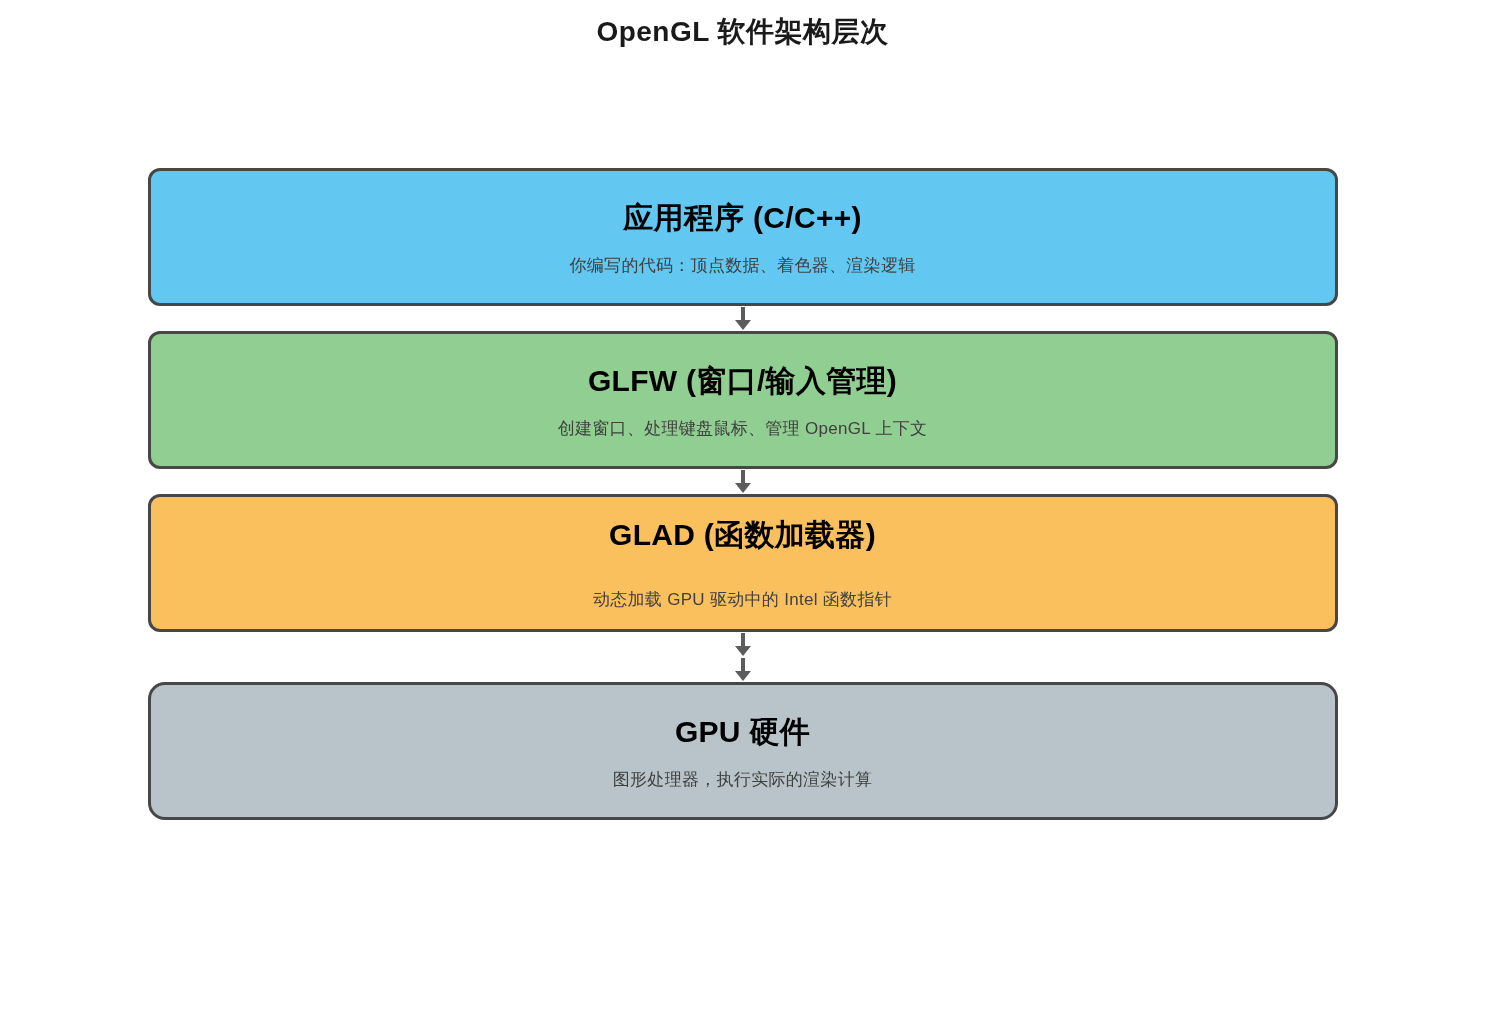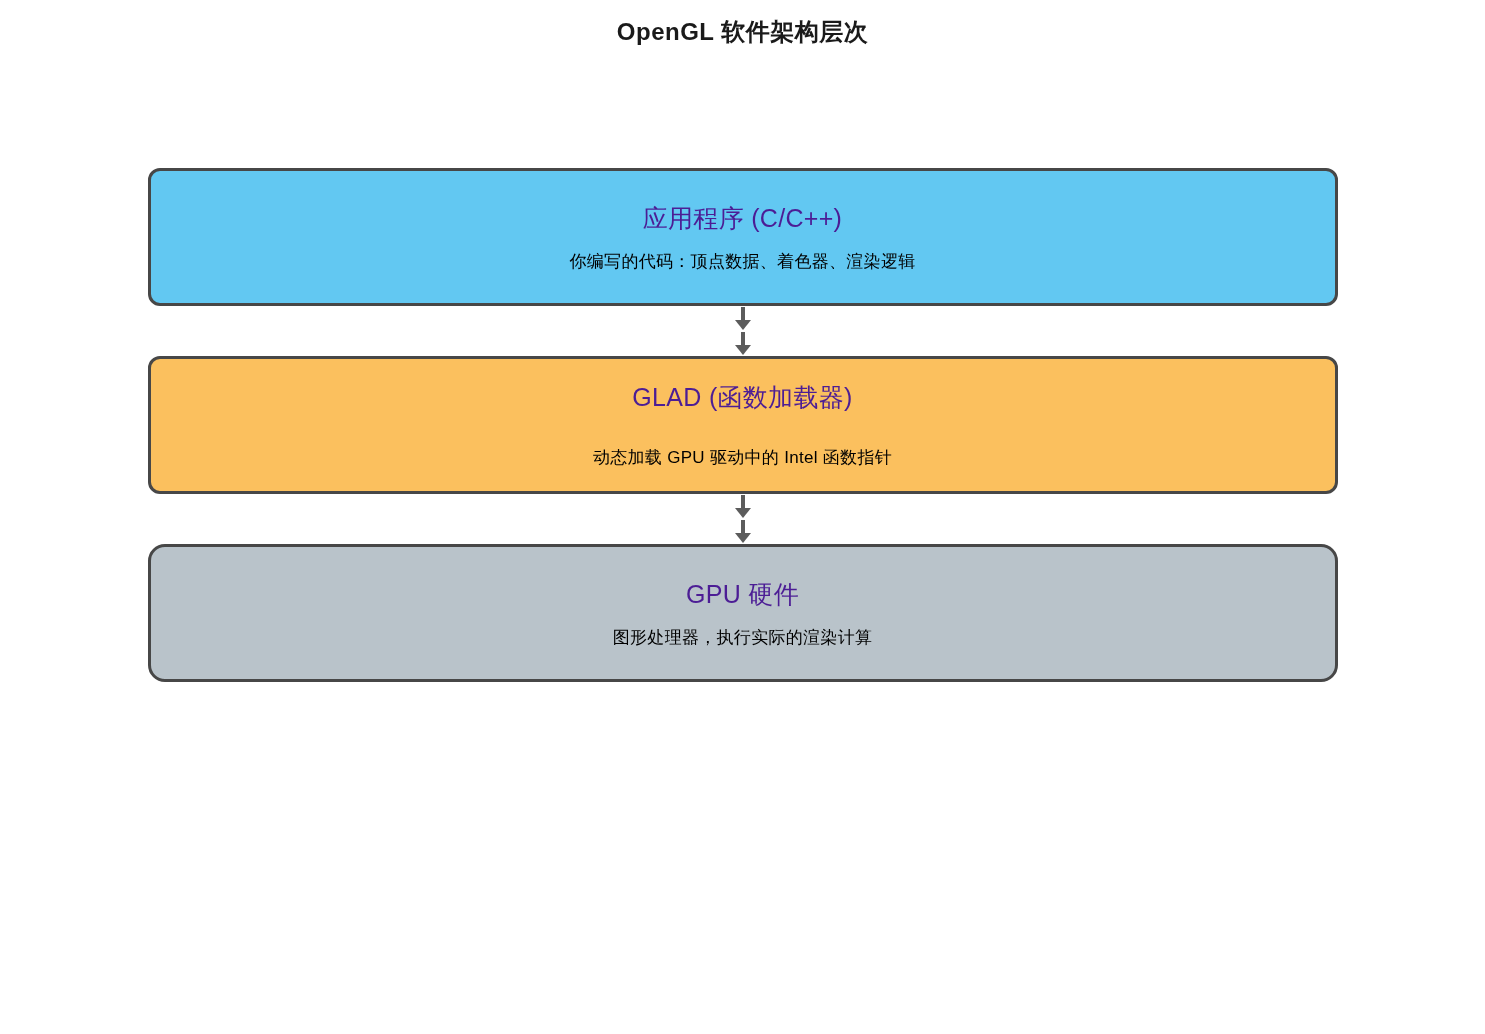--- a/index.html
+++ b/index.html
@@ -11,21 +11,21 @@
     overflow: hidden;
   }
   .page {
     position: relative;
     width: 1485px;
     height: 1034px;
   }
   .diagram-title {
     margin-top: 11px;
     text-align: center;
-    font-size: 24px;
+    font-size: 28px;
     line-height: 42px;
     font-weight: 700;
     color: #1a1a1a;
     letter-spacing: 0.5px;
   }
   .stack {
     width: 1190px;
     margin: 115px auto 0 auto;
     display: flex;
     flex-direction: column;
@@ -34,29 +34,29 @@
     height: 138px;
     border: 3px solid var(--border-color, #474747);
     border-radius: 12px;
     display: flex;
     flex-direction: column;
     align-items: center;
     justify-content: center;
     gap: 15px;
   }
   .layer-name {
-    font-size: 25px;
-    font-weight: 400;
-    color: #4c1d95;
+    font-size: 30px;
+    font-weight: 700;
+    color: #000000;
     letter-spacing: 0.3px;
   }
   .layer-desc {
     font-size: 17px;
     font-weight: 400;
-    color: #000000;
+    color: #404040;
     letter-spacing: 0.3px;
   }
   .down-arrow {
     height: 25px;
     display: flex;
     flex-direction: column;
     align-items: center;
     justify-content: flex-start;
     padding-top: 1px;
   }
@@ -85,20 +85,24 @@
     <div class="layer-box" style="background-color: rgb(98, 200, 242);">
       <div class="layer-name">应用程序 (C/C++)</div>
       <div class="layer-desc">你编写的代码：顶点数据、着色器、渲染逻辑</div>
     </div>
 
     <div class="down-arrow">
       <div class="arrow-stem"></div>
       <div class="arrow-head"></div>
     </div>
 
+    <div class="layer-box" style="background-color: rgb(145, 206, 145);">
+      <div class="layer-name">GLFW (窗口/输入管理)</div>
+      <div class="layer-desc">创建窗口、处理键盘鼠标、管理 OpenGL 上下文</div>
+    </div>
 
     <div class="down-arrow">
       <div class="arrow-stem"></div>
       <div class="arrow-head"></div>
     </div>
 
     <div class="layer-box" style="background-color: rgb(251, 192, 94); gap: 32px;">
       <div class="layer-name">GLAD (函数加载器)</div>
       <div class="layer-desc">动态加载 GPU 驱动中的 Intel 函数指针</div>
     </div>

